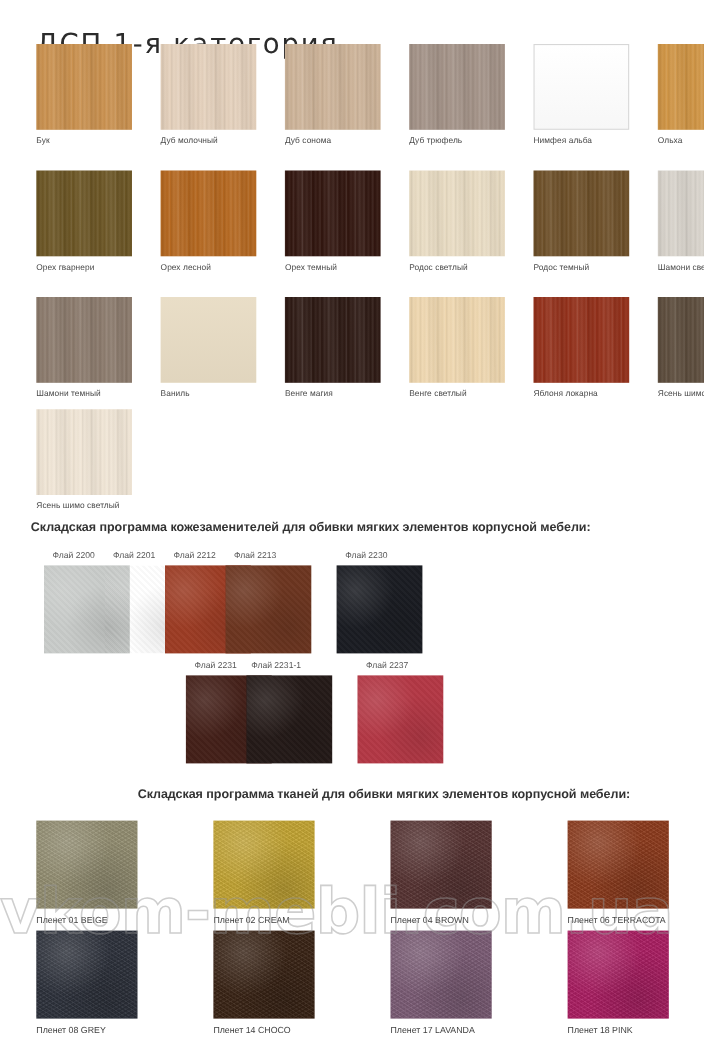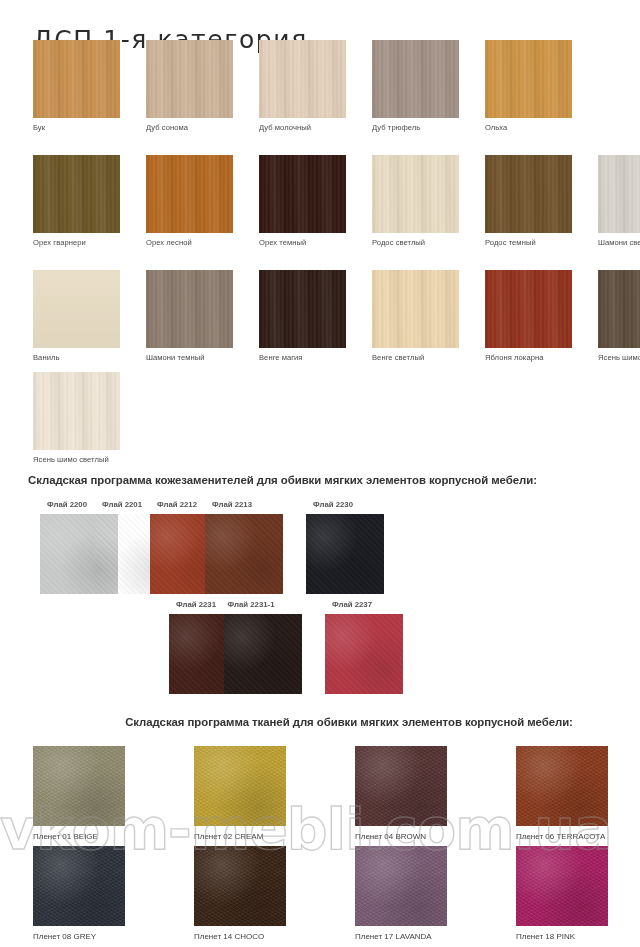--- a/index.html
+++ b/index.html
@@ -73,21 +73,21 @@
   
   .section-head{
     position:absolute;left:0;width:640px;text-align:center;
     font-size:11.4px;font-weight:bold;color:#333;
     letter-spacing:-0.05px;
   }
   .section-head.leather{left:16px;width:608px;text-align:left;padding-left:12px;box-sizing:border-box;}
 
   
   .lgrid{position:absolute;display:flex;}
-  .lcell{width:54px;margin-right:1px;font-weight:bold;}
+  .lcell{width:54px;margin-right:1px;}
   .lcell:last-child{margin-right:0;padding-left:46px;}
   .lcap{
     font-size:7.8px;color:#555;text-align:center;
     margin-bottom:5px;white-space:nowrap;
   }
   .lsw{width:78px;height:80px;position:relative;overflow:hidden;}
   .lsw:after{
     content:"";position:absolute;inset:0;
     background:
       radial-gradient(circle at 22% 28%, rgba(255,255,255,.13), rgba(255,255,255,0) 42%),
@@ -132,32 +132,36 @@
 <div class="page">
 
   <h1 class="page-title">ДСП 1-я категория</h1>
 
   <div class="grid" id="cb-row-0" style="top:40px;">
       <div class="cell">
         <div class="sw grain" style="background: rgb(201, 144, 78);"></div>
         <div class="sw-label">Бук</div>
       </div>
       <div class="cell">
+        <div class="sw grain" style="background: rgb(228, 208, 187);"></div>
+        <div class="sw-label">Дуб молочный</div>
+      </div>
+      <div class="cell">
         <div class="sw grain" style="background: rgb(205, 179, 152);"></div>
         <div class="sw-label">Дуб сонома</div>
       </div>
       <div class="cell">
-        <div class="sw grain" style="background: rgb(228, 208, 187);"></div>
-        <div class="sw-label">Дуб молочный</div>
-      </div>
-      <div class="cell">
         <div class="sw grain" style="background: rgb(163, 146, 135);"></div>
         <div class="sw-label">Дуб трюфель</div>
       </div>
       <div class="cell">
+        <div class="sw plain bordered" style="background: rgb(255, 255, 255);"></div>
+        <div class="sw-label">Нимфея альба</div>
+      </div>
+      <div class="cell">
         <div class="sw grain" style="background: rgb(207, 148, 68);"></div>
         <div class="sw-label">Ольха</div>
       </div>
     </div>
   <div class="grid" id="cb-row-1" style="top:155px;">
       <div class="cell">
         <div class="sw grain" style="background: rgb(107, 85, 36);"></div>
         <div class="sw-label">Орех гварнери</div>
       </div>
       <div class="cell">
@@ -176,28 +180,28 @@
         <div class="sw grain" style="background: rgb(109, 79, 40);"></div>
         <div class="sw-label">Родос темный</div>
       </div>
       <div class="cell">
         <div class="sw grain" style="background: rgb(216, 211, 203);"></div>
         <div class="sw-label">Шамони светлый</div>
       </div>
     </div>
   <div class="grid" id="cb-row-2" style="top:270px;">
       <div class="cell">
+        <div class="sw grain" style="background: rgb(139, 122, 108);"></div>
+        <div class="sw-label">Шамони темный</div>
+      </div>
+      <div class="cell">
         <div class="sw plain" style="background: rgb(232, 220, 196);"></div>
         <div class="sw-label">Ваниль</div>
       </div>
       <div class="cell">
-        <div class="sw grain" style="background: rgb(139, 122, 108);"></div>
-        <div class="sw-label">Шамони темный</div>
-      </div>
-      <div class="cell">
         <div class="sw grain" style="background: rgb(46, 26, 20);"></div>
         <div class="sw-label">Венге магия</div>
       </div>
       <div class="cell">
         <div class="sw grain" style="background: rgb(238, 214, 174);"></div>
         <div class="sw-label">Венге светлый</div>
       </div>
       <div class="cell">
         <div class="sw grain" style="background: rgb(147, 48, 26);"></div>
         <div class="sw-label">Яблоня локарна</div>

